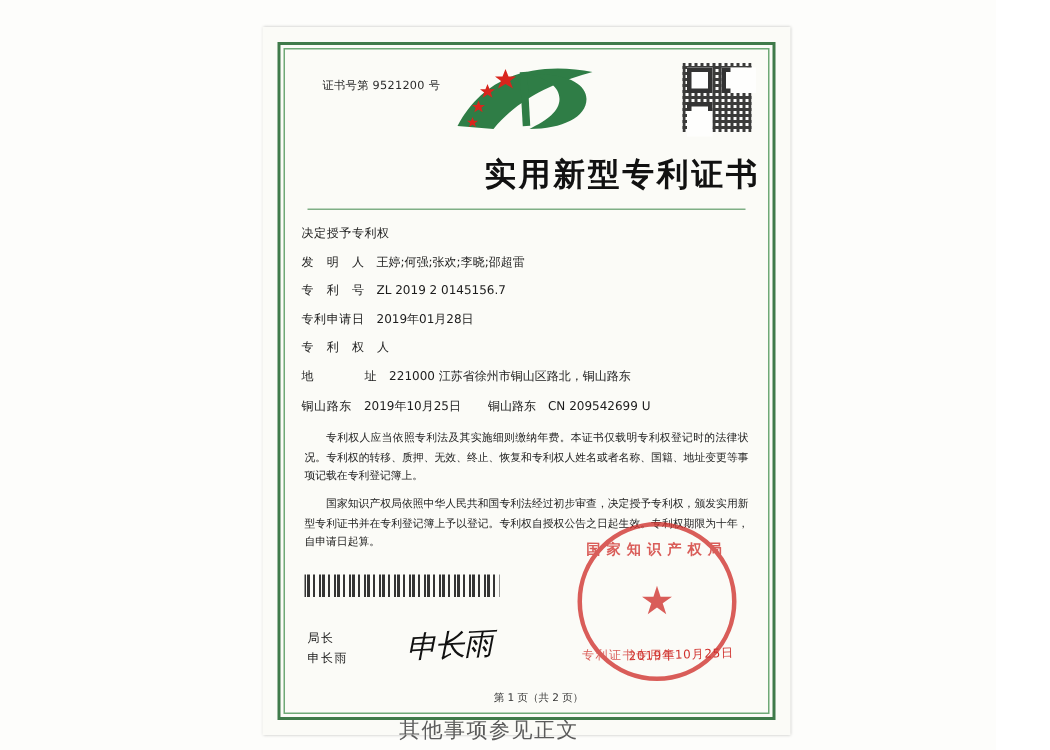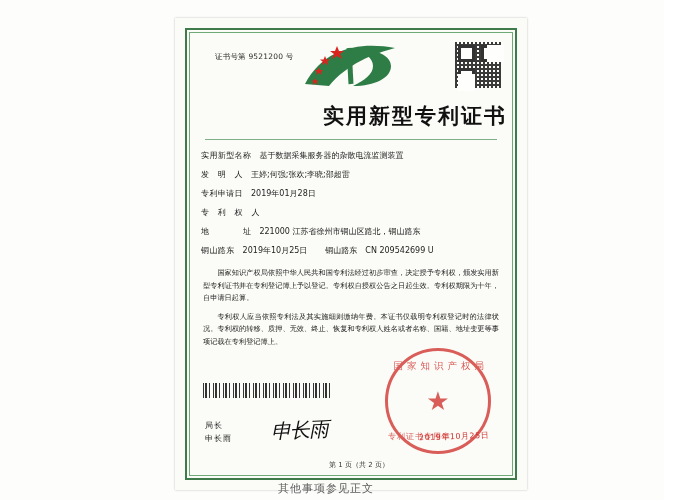--- a/index.html
+++ b/index.html
@@ -224,25 +224,25 @@
     top: 50%;
     transform: translate(-50%, -50%);
     color: #d0312d;
     font-size: 26px;
     line-height: 1;
   }
   .seal-text {
     position: absolute;
     left: 0; right: 0;
     top: 9px;
-    text-align: right;
+    text-align: center;
     color: #d0312d;
     font-size: 9.5px;
     letter-spacing: 4px;
-    font-weight: normal;
+    font-weight: bold;
   }
   .seal-text-bottom {
     position: absolute;
     left: 0; right: 0;
     bottom: 9px;
     color: #d0312d;
     font-size: 8px;
     letter-spacing: 1px;
   }
   .seal-date {
@@ -261,21 +261,21 @@
     bottom: 2px;
     text-align: center;
     font-size: 7px;
     color: #333;
   }
   .bottom-caption {
     position: absolute;
     left: 0; right: 12px;
     bottom: 4px;
     text-align: center;
-    font-size: 11px;
+    font-size: 14px;
     color: #5b5b5b;
     letter-spacing: 1px;
   }
 </style>
 </head>
 <body>
 
 <div class="page">
 
   <div class="cert">
@@ -307,29 +307,32 @@
           <span class="qr-eye bl"></span>
         </div>
       </div>
 
       <div class="cert-title">实用新型专利证书</div>
       <div class="title-rule"></div>
 
       <div class="fields">
 
         <div class="frow">
-          <span class="flabel">实用新型名称</span>
-          <span class="fval">基于数据采集服务器的杂散电流监测装置</span>
+          <span class="flabel">决定授予专利权</span>
         </div>
 
         <div class="frow">
           <span class="flabel">发　明　人</span>
           <span class="fval">王婷;何强;张欢;李晓;邵超雷</span>
         </div>
 
+        <div class="frow">
+          <span class="flabel">专　利　号</span>
+          <span class="fval">ZL 2019 2 0145156.7</span>
+        </div>
 
         <div class="frow">
           <span class="flabel">专利申请日</span>
           <span class="fval">2019年01月28日</span>
         </div>
 
         <div class="frow">
           <span class="flabel">专　利　权　人</span>
         </div>
 
@@ -341,22 +344,22 @@
         <div class="frow dual">
           <span class="flabel">铜山路东</span>
           <span class="fval">2019年10月25日</span>
           <span class="flabel2">铜山路东</span>
           <span class="fval2">CN 209542699 U</span>
         </div>
 
       </div>
 
       <div class="paras">
+        <p>专利权人应当依照专利法及其实施细则缴纳年费。本证书仅载明专利权登记时的法律状况。专利权的转移、质押、无效、终止、恢复和专利权人姓名或者名称、国籍、地址变更等事项记载在专利登记簿上。</p>
         <p>国家知识产权局依照中华人民共和国专利法经过初步审查，决定授予专利权，颁发实用新型专利证书并在专利登记簿上予以登记。专利权自授权公告之日起生效。专利权期限为十年，自申请日起算。</p>
-        <p>专利权人应当依照专利法及其实施细则缴纳年费。本证书仅载明专利权登记时的法律状况。专利权的转移、质押、无效、终止、恢复和专利权人姓名或者名称、国籍、地址变更等事项记载在专利登记簿上。</p>
       </div>
 
       <div class="barcode"></div>
 
       <div class="sig-block">
         <div>局长</div>
         <div>申长雨</div>
       </div>
       <div class="sig-script">申长雨</div>
 

